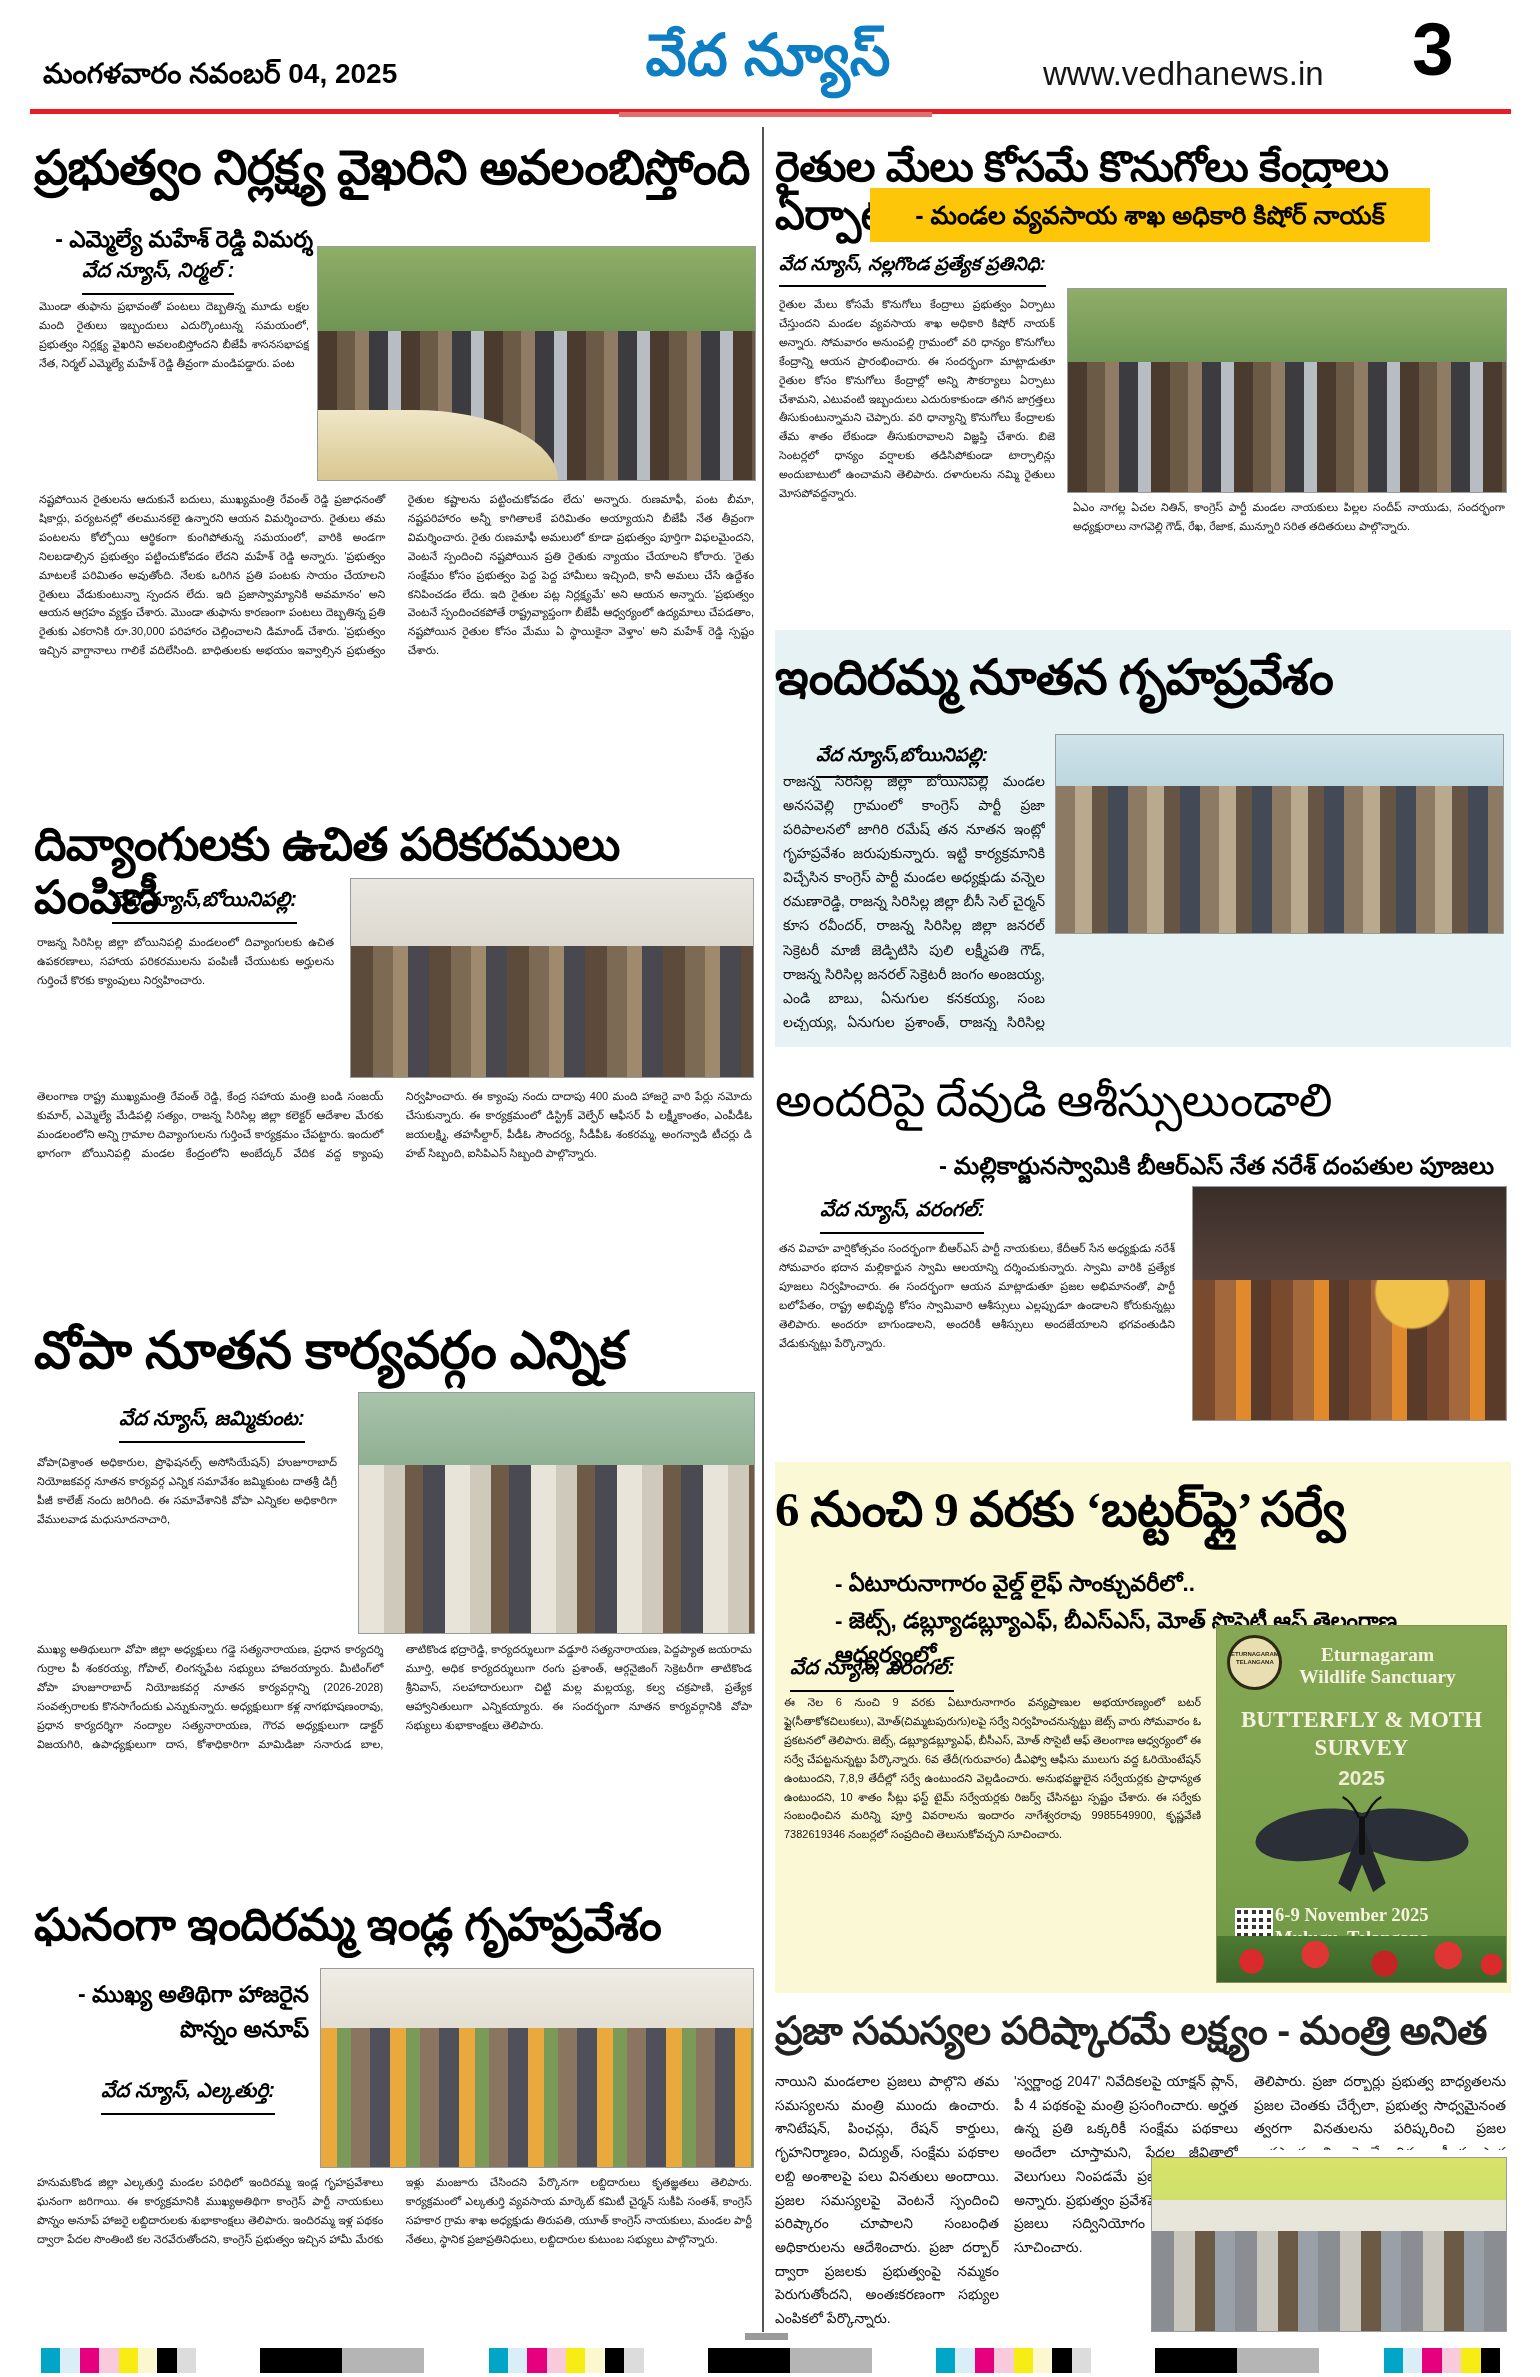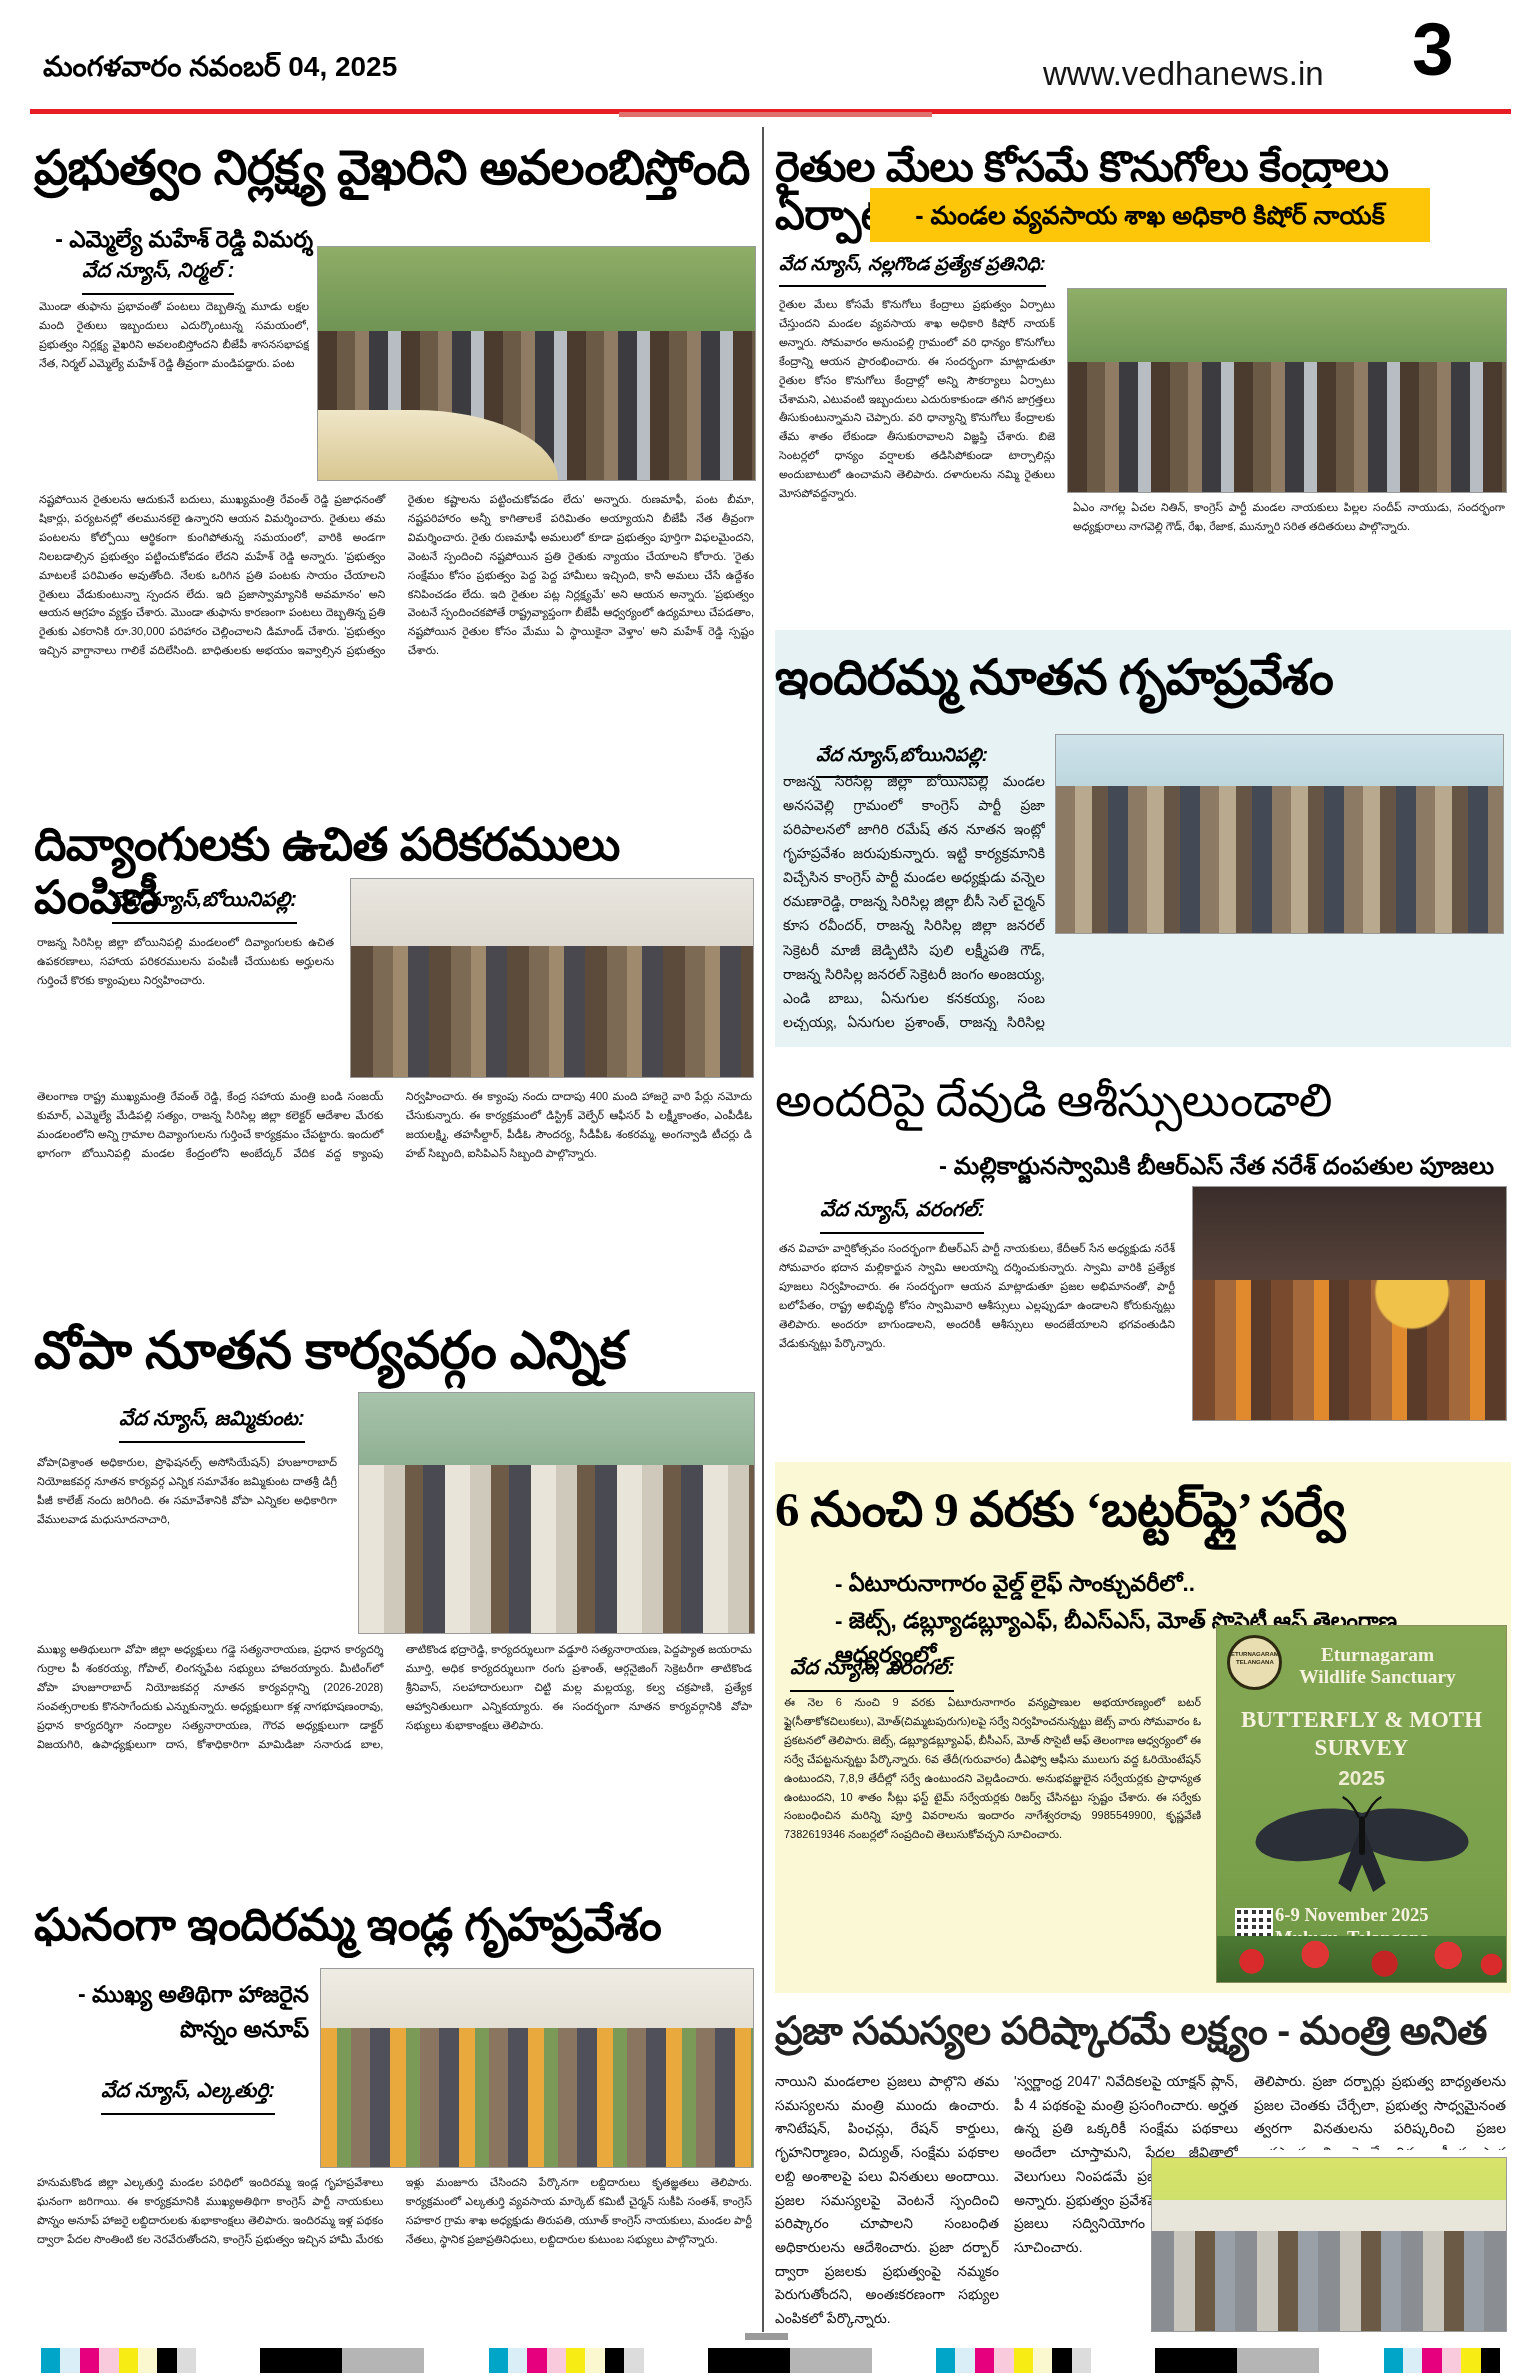--- a/index.html
+++ b/index.html
@@ -1,20 +1,20 @@
 <!DOCTYPE html>
 <html style="font-size:12px"><head>
 <meta charset="utf-8">
 <style>
   html,body{margin:0;padding:0;background:#ffffff;}
   .page{position:relative;width:1541px;height:2377px;margin:0 auto;background:#fff;
         font-family:"Liberation Sans", sans-serif;color:#000;overflow:hidden;}
 
   
-  .masthead-date{position:absolute;left:43px;top:51px;font-size:28px;font-weight:bold;letter-spacing:0;}
+  .masthead-date{position:absolute;left:43px;top:58px;font-size:28px;font-weight:bold;letter-spacing:0;}
   .masthead-rule{position:absolute;left:30px;right:30px;top:109px;height:5.2px;background:#e71d25;}
   .masthead-logo{position:absolute;left:574px;top:16.4px;width:388px;text-align:center;background:#fff;
                  font-size:58px;font-weight:bold;color:#0d7ec3;line-height:1.35;z-index:3;}
   .masthead-logo-underline{position:absolute;left:619px;top:112px;width:313px;height:4.5px;background:#e0706d;z-index:4;}
   .masthead-url{position:absolute;left:1043px;top:55px;font-size:33px;color:#161616;}
   .masthead-pageno{position:absolute;left:1412px;top:6px;font-size:75px;font-weight:bold;}
 
   .col-divider{position:absolute;left:762px;top:127px;width:1.5px;height:2205px;background:#555;}
 
   
@@ -100,20 +100,21 @@
   .reg-block .bk{width:82px;height:25px;background:#000;}
   .reg-block .gr{width:82px;height:25px;background:#b5b5b5;}
 </style>
 </head>
 <body>
 
 <div class="page">
 
   <div class="masthead-date">మంగళవారం నవంబర్ 04, 2025</div>
   <div class="masthead-rule"></div>
+  <div class="masthead-logo">వేద న్యూస్</div>
   <div class="masthead-logo-underline"></div>
   <div class="masthead-url">www.vedhanews.in</div>
   <div class="masthead-pageno">3</div>
 
   <div class="col-divider"></div>
 
   <div class="headline" style="left:34px;top:140px;width:719px;font-size:48px;">ప్రభుత్వం నిర్లక్ష్య వైఖరిని అవలంబిస్తోంది</div>
   <div class="subhead" style="left:41px;top:222px;width:272px;font-size:23px;">- ఎమ్మెల్యే మహేశ్ రెడ్డి విమర్శ</div>
   <div class="dateline" style="left:82px;top:259px;"><span>వేద న్యూస్, నిర్మల్ :</span></div>
   <div class="photo ph-crowd-field" style="left:317px;top:246px;width:437px;height:233px;">

